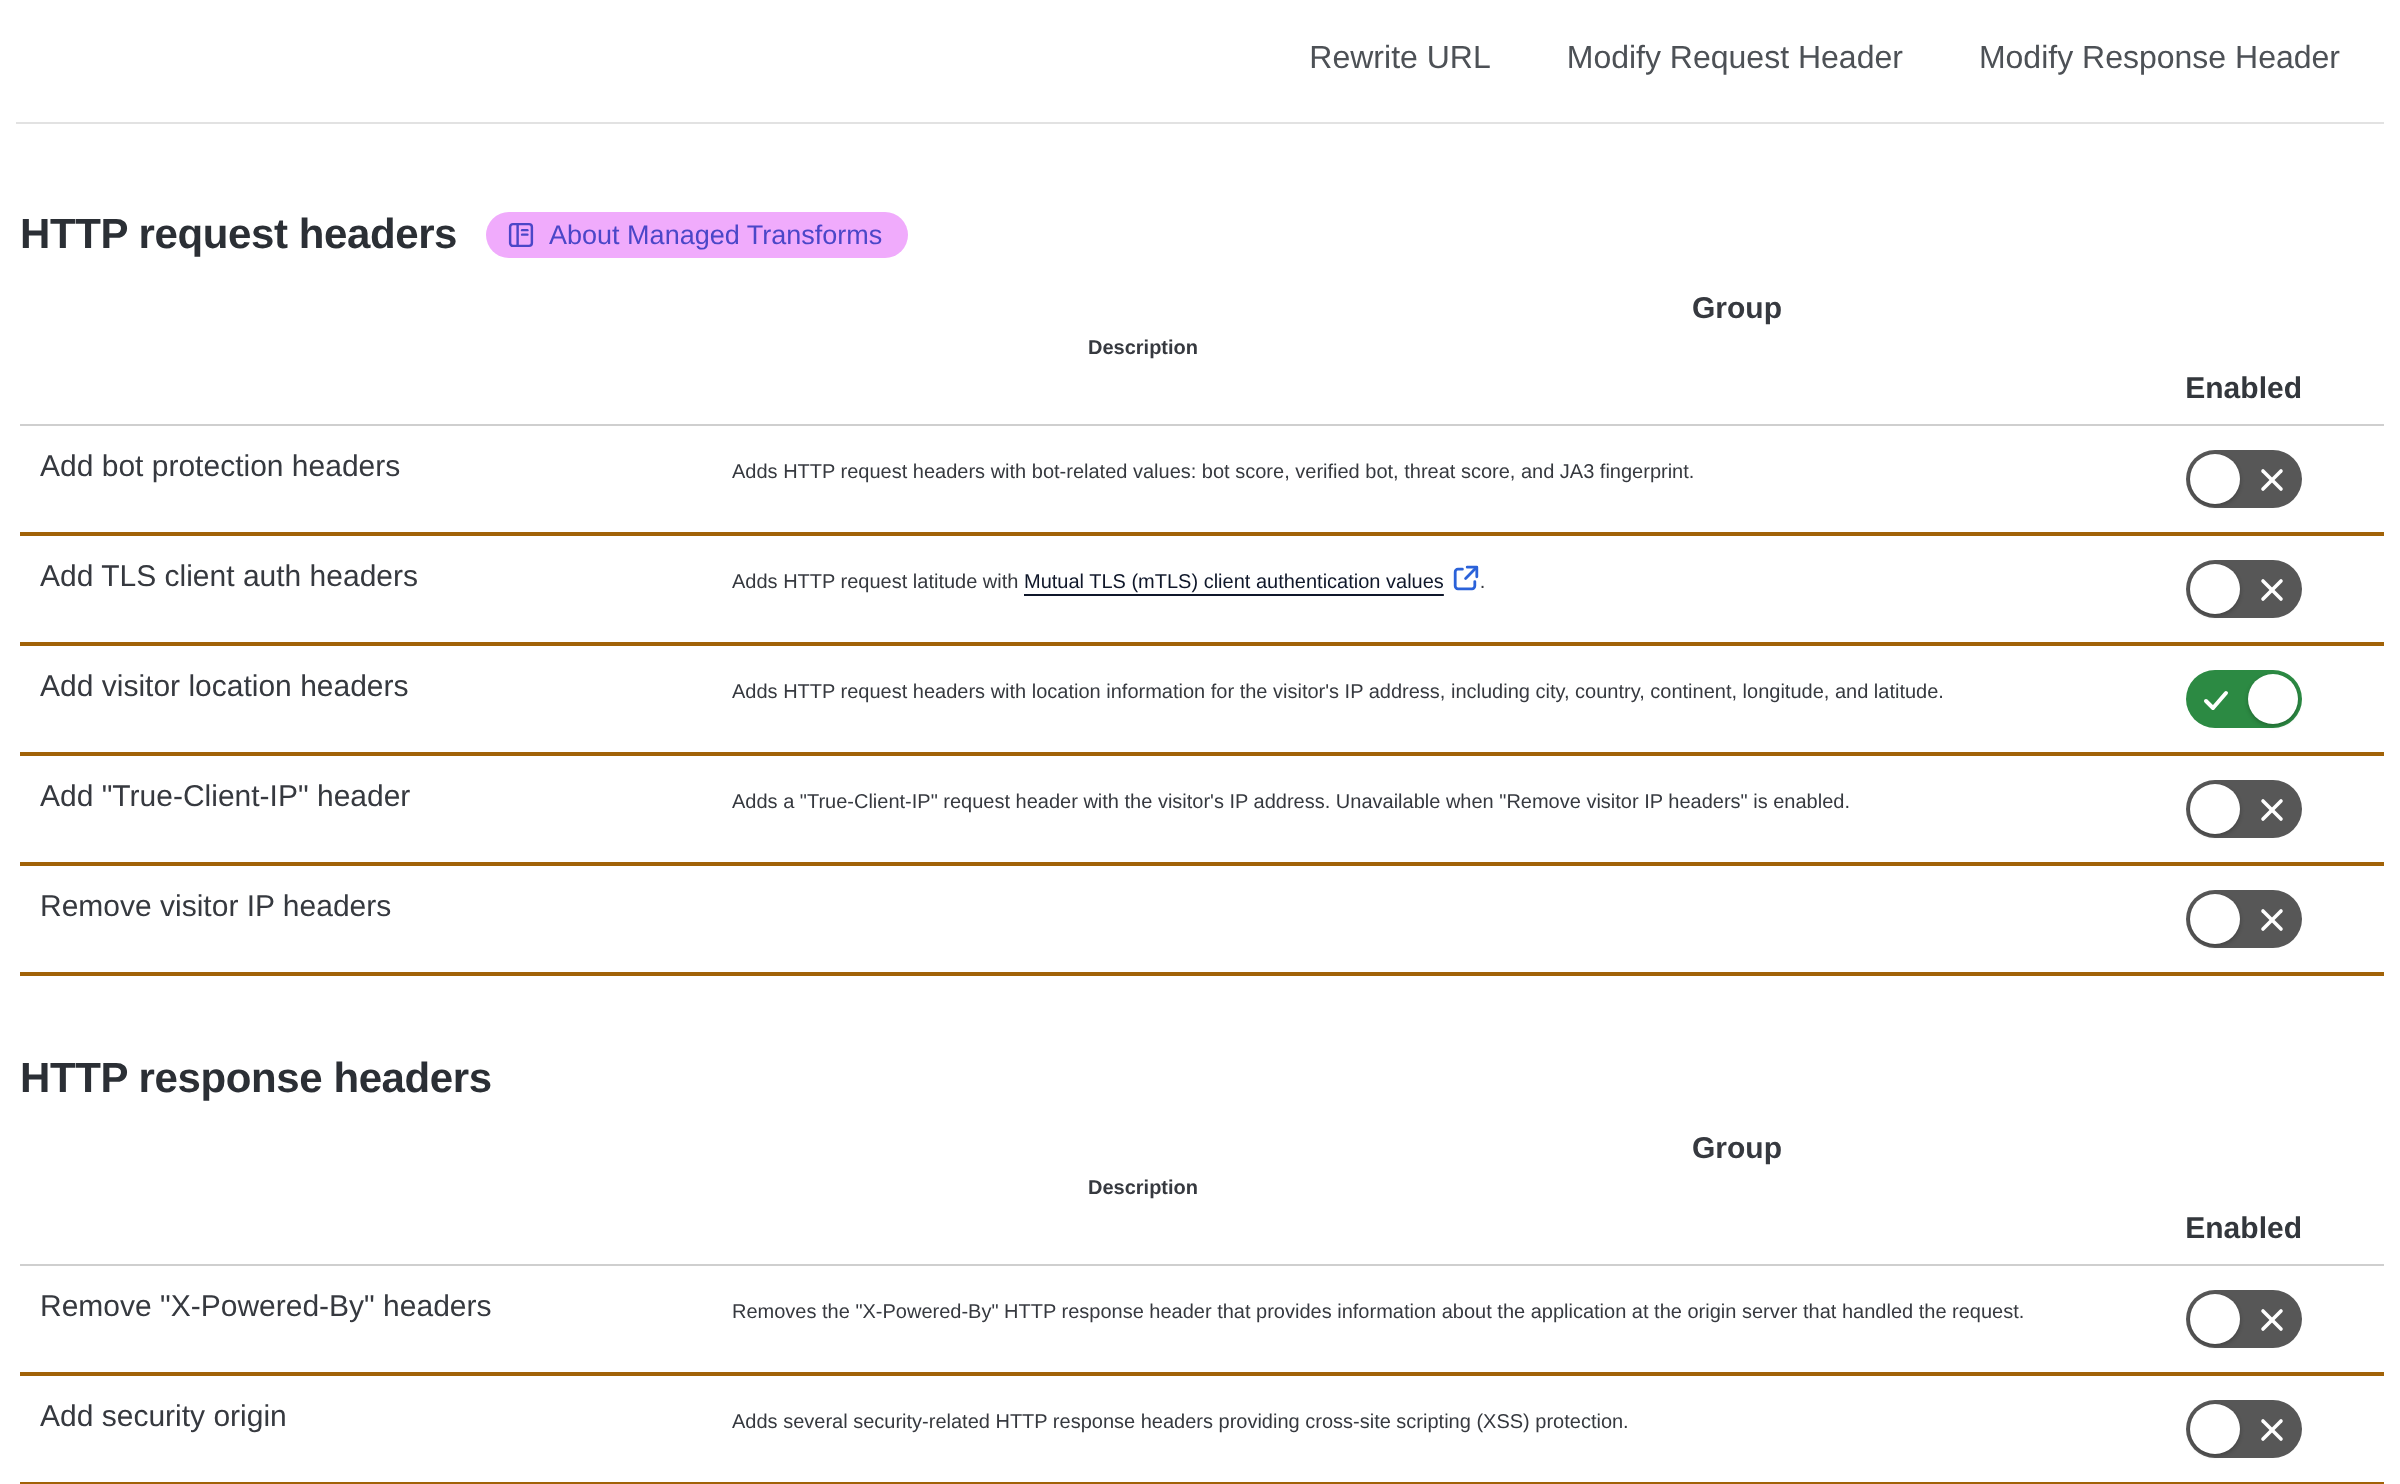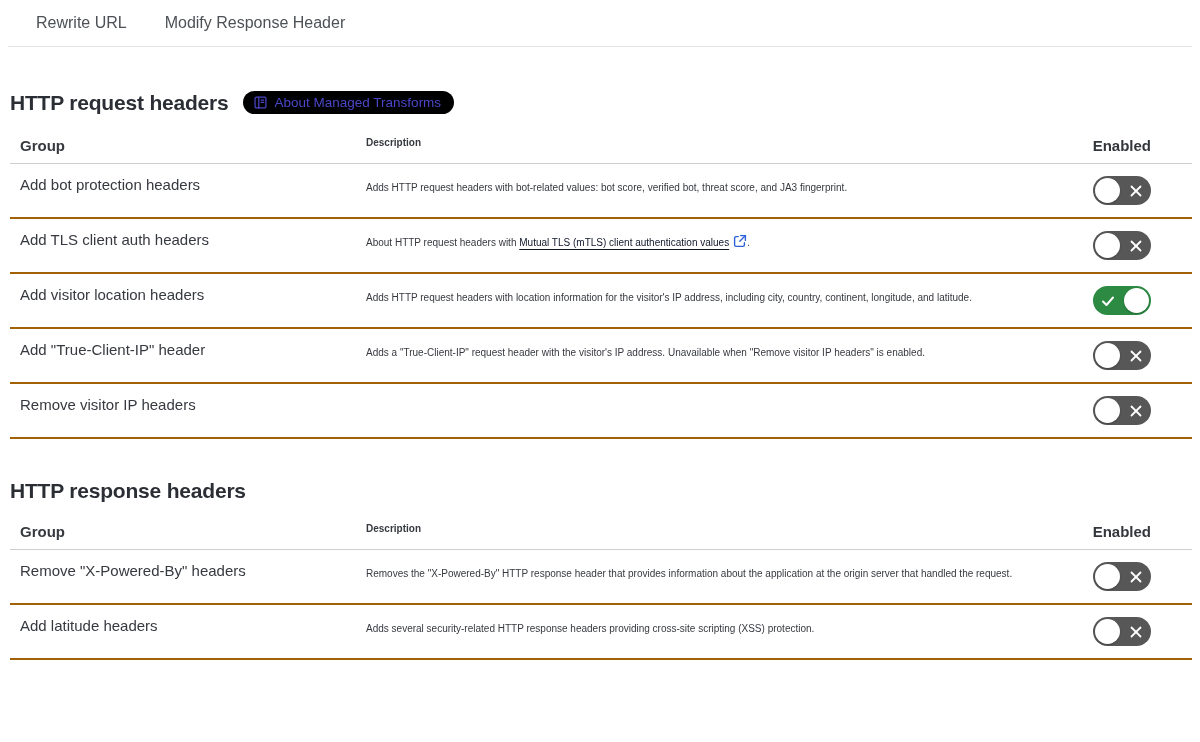--- a/index.html
+++ b/index.html
@@ -13,21 +13,22 @@
   }
   .page { width: 1200px; }
 
   
   .tabbar {
     display: flex;
     align-items: stretch;
     padding-left: 12px;
     margin: 0 8px;
     border-bottom: 1px solid #e2e2e2;
-    height: 47px;
+    height: 62px;
+    justify-content: flex-end;
   }
   .tab {
     display: flex;
     align-items: center;
     padding: 0 16px;
     margin-right: 6px;
     font-size: 16px;
     color: #4d5156;
     cursor: pointer;
     border-bottom: 3px solid transparent;
@@ -50,41 +51,42 @@
   .section-title {
     font-size: 21px;
     font-weight: 700;
     color: #2b2f35;
     letter-spacing: -0.2px;
   }
   .badge {
     display: inline-flex;
     align-items: center;
     gap: 7px;
-    background: #000000;
+    background: #f0abfc;
     color: #4b46c8;
     border-radius: 13px;
     padding: 4px 13px 4px 10px;
     font-size: 13.5px;
     text-decoration: none;
     cursor: pointer;
     white-space: nowrap;
   }
   .badge svg { display: block; }
 
   
   .table { margin: 0 8px 0 10px; }
   .thead {
     display: flex;
     align-items: flex-end;
     padding-bottom: 9px;
     border-bottom: 1px solid #cfcfcf;
     font-size: 15px;
     font-weight: 700;
     color: #33373c;
+    flex-direction: column;
   }
   .row {
     display: flex;
     align-items: flex-start;
     border-bottom: 2px solid #a16207;
     padding: 12px 0;
     min-height: 50px;
   }
   .col-group {
     width: 356px;
@@ -154,20 +156,21 @@
   .toggle.off .icon-x { right: 9px; }
   .toggle.on  .icon-check { left: 8px; }
 </style>
 </head>
 <body>
 
 <div class="page">
 
   <nav class="tabbar">
     <div class="tab">Rewrite URL</div>
+    <div class="tab">Modify Request Header</div>
     <div class="tab">Modify Response Header</div>
   </nav>
 
   <section>
     <div class="section-head">
       <h2 class="section-title">HTTP request headers</h2>
       <a class="badge">
         <span>
           <svg width="15" height="15" viewBox="0 0 16 16" fill="none" stroke="#4b46c8" stroke-width="1.3" stroke-linecap="round" stroke-linejoin="round">
             <rect x="2.2" y="2.2" width="11.6" height="11.6" rx="1.5"></rect>
@@ -202,21 +205,21 @@
                 </svg>
               </span>
             <span class="knob"></span>
           </button>
         </div>
       </div>
 
       <div class="row">
         <div class="col-group">Add TLS client auth headers</div>
         <div class="col-desc">
-          <span>About HTTP request headers with </span><a class="desc-link"><span>Mutual TLS (mTLS) client authentication values</span></a><span class="ext-icon"><svg width="14" height="14" viewBox="0 0 14 14" fill="none" stroke="#2b62d9" stroke-width="1.4" stroke-linecap="round" stroke-linejoin="round">
+          <span>Adds HTTP request latitude with </span><a class="desc-link"><span>Mutual TLS (mTLS) client authentication values</span></a><span class="ext-icon"><svg width="14" height="14" viewBox="0 0 14 14" fill="none" stroke="#2b62d9" stroke-width="1.4" stroke-linecap="round" stroke-linejoin="round">
                 <path d="M5.2 2.6H3A1.4 1.4 0 0 0 1.6 4v7A1.4 1.4 0 0 0 3 12.4h7A1.4 1.4 0 0 0 11.4 11V8.8"></path>
                 <polyline points="7.6,1.6 12.4,1.6 12.4,6.4"></polyline>
                 <line x1="12.2" y1="1.8" x2="6.8" y2="7.2"></line>
               </svg></span><span>.</span>
         </div>
         <div class="col-toggle">
           <button class="toggle off">
 
             <span class="state-icon icon-x">
                 <svg width="12" height="12" viewBox="0 0 12 12" fill="none" stroke="#fff" stroke-width="1.8" stroke-linecap="round">
@@ -305,21 +308,21 @@
                   <line x1="1.5" y1="1.5" x2="10.5" y2="10.5"></line>
                   <line x1="10.5" y1="1.5" x2="1.5" y2="10.5"></line>
                 </svg>
               </span>
             <span class="knob"></span>
           </button>
         </div>
       </div>
 
       <div class="row">
-        <div class="col-group">Add latitude headers</div>
+        <div class="col-group">Add security origin</div>
         <div class="col-desc"><span>Adds several security-related HTTP response headers providing cross-site scripting (XSS) protection.</span></div>
         <div class="col-toggle">
           <button class="toggle off">
 
             <span class="state-icon icon-x">
                 <svg width="12" height="12" viewBox="0 0 12 12" fill="none" stroke="#fff" stroke-width="1.8" stroke-linecap="round">
                   <line x1="1.5" y1="1.5" x2="10.5" y2="10.5"></line>
                   <line x1="10.5" y1="1.5" x2="1.5" y2="10.5"></line>
                 </svg>
               </span>

